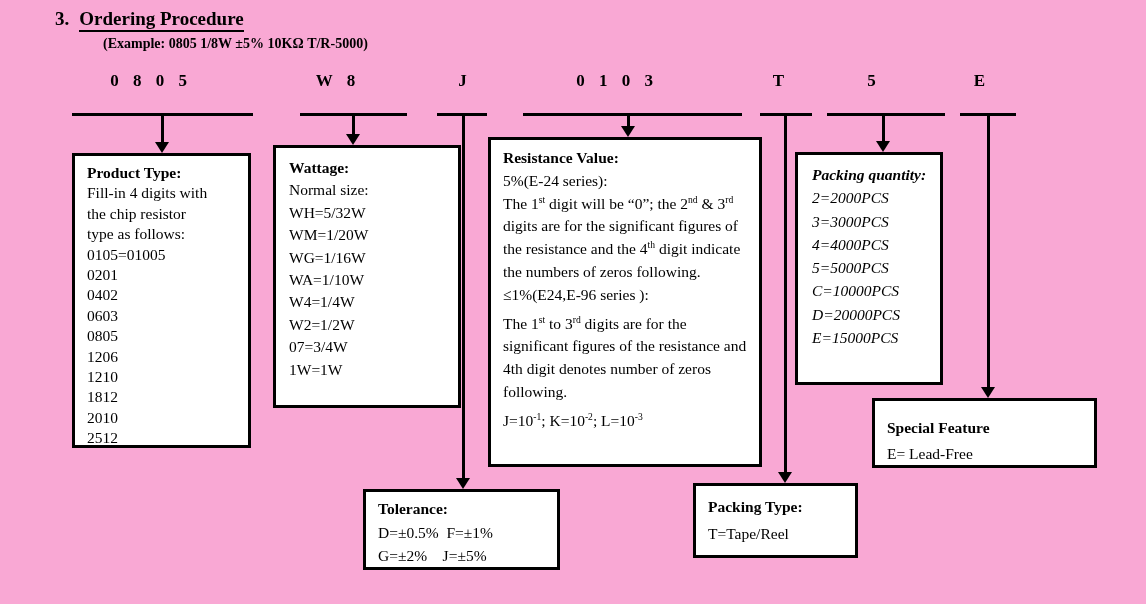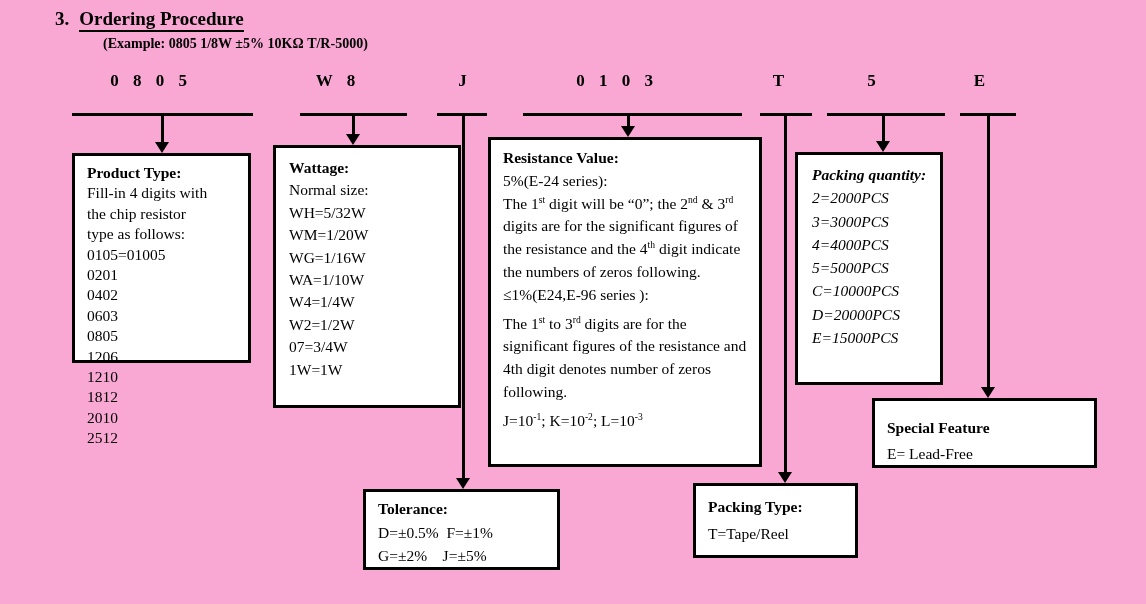--- a/index.html
+++ b/index.html
@@ -14,21 +14,21 @@
   .hline{position:absolute;height:3px;background:#000;}
   .vline{position:absolute;width:3px;background:#000;}
   .head{position:absolute;width:0;height:0;border-left:7px solid transparent;
         border-right:7px solid transparent;border-top:11px solid #000;}
   .box{position:absolute;border:3px solid #000;box-sizing:border-box;background:#fff;
        font-size:15.5px;line-height:21px;}
   .bh{font-weight:bold;}
   .line{white-space:pre;}
   .para{white-space:pre-wrap;}
   sup{font-size:0.62em;line-height:0;vertical-align:super;}
-  .bx-product{left:72px;top:153px;width:179px;height:210px;padding:7px 12px;line-height:20.4px;}
+  .bx-product{left:72px;top:153px;width:179px;height:295px;padding:7px 12px;line-height:20.4px;}
   .bx-wattage{left:273px;top:145px;width:188px;height:263px;padding:9px 13px;line-height:22.4px;}
   .bx-resist{left:488px;top:137px;width:274px;height:330px;padding:7px 12px;line-height:22.8px;font-size:15.5px;}
   .bx-packqty{left:795px;top:152px;width:148px;height:233px;padding:8px 14px;line-height:23.3px;font-style:italic;}
   .bx-special{left:872px;top:398px;width:225px;height:70px;padding:14px 12px;line-height:26px;}
   .bx-toler{left:363px;top:489px;width:197px;height:81px;padding:5px 12px;line-height:23.5px;}
   .bx-packtype{left:693px;top:483px;width:165px;height:75px;padding:7px 12px;line-height:27px;}
   .mt6{margin-top:6px;}
 </style>
 </head>
 <body style="background: rgb(255, 255, 255);">

